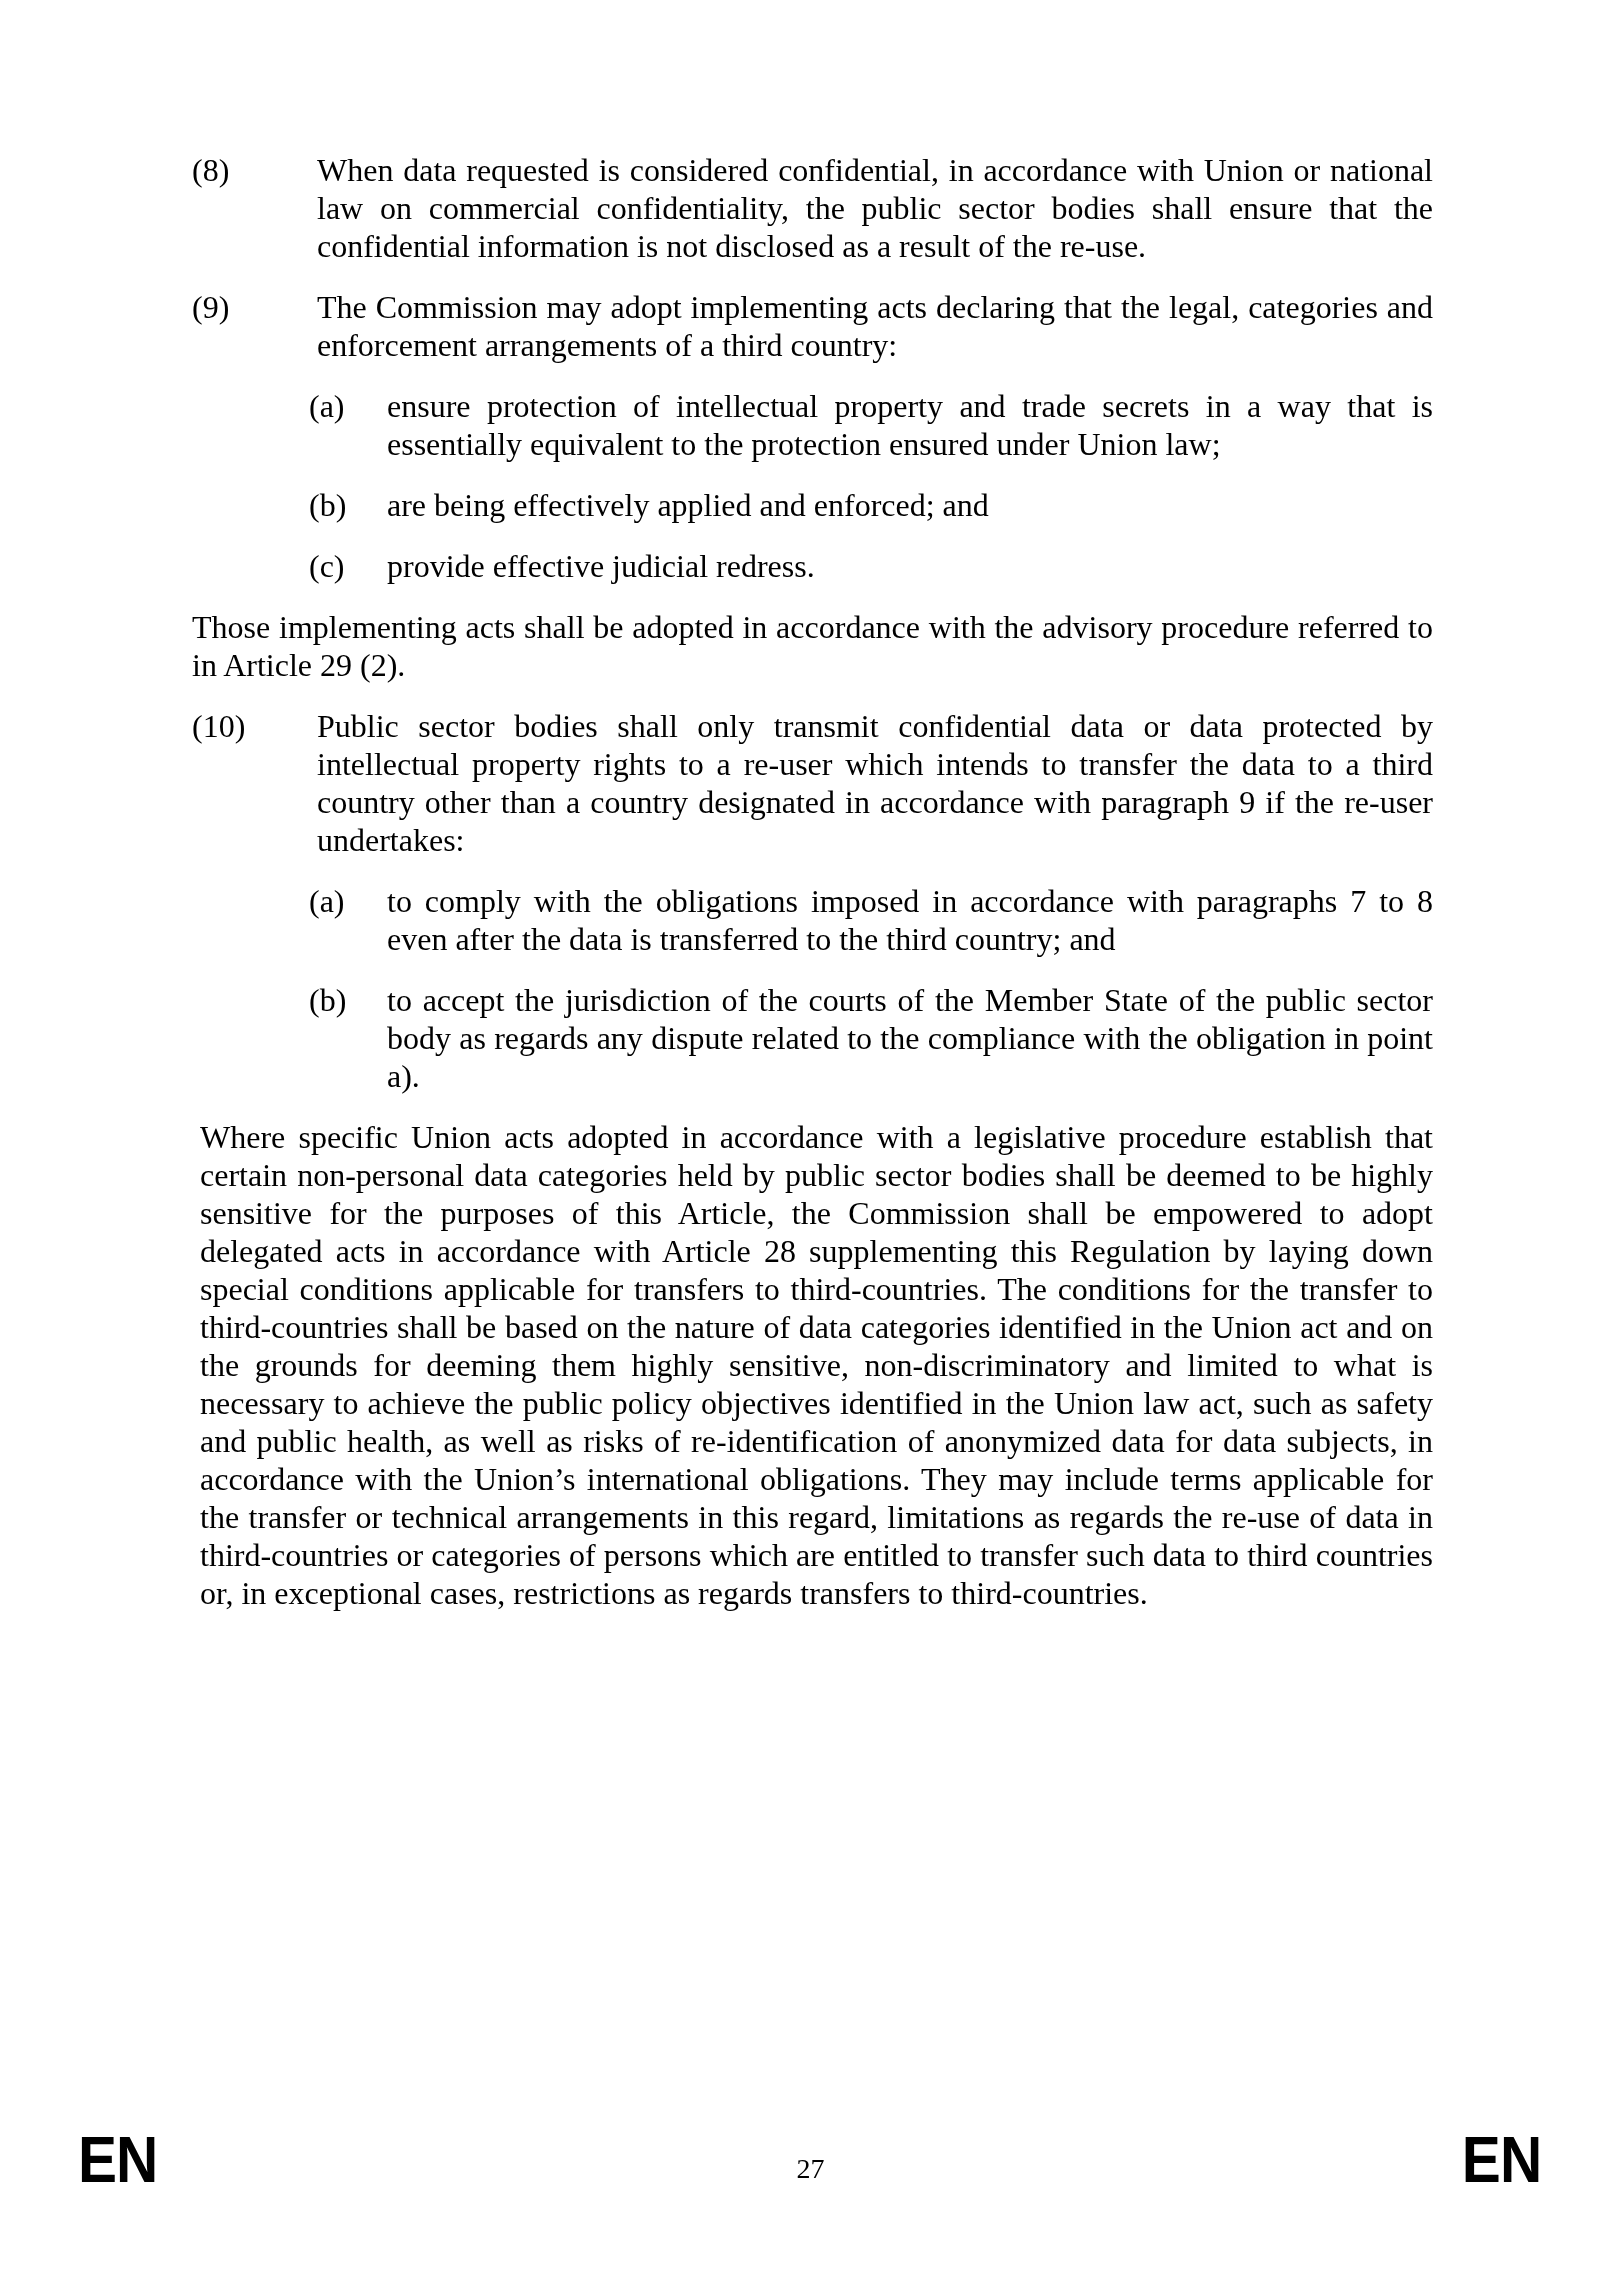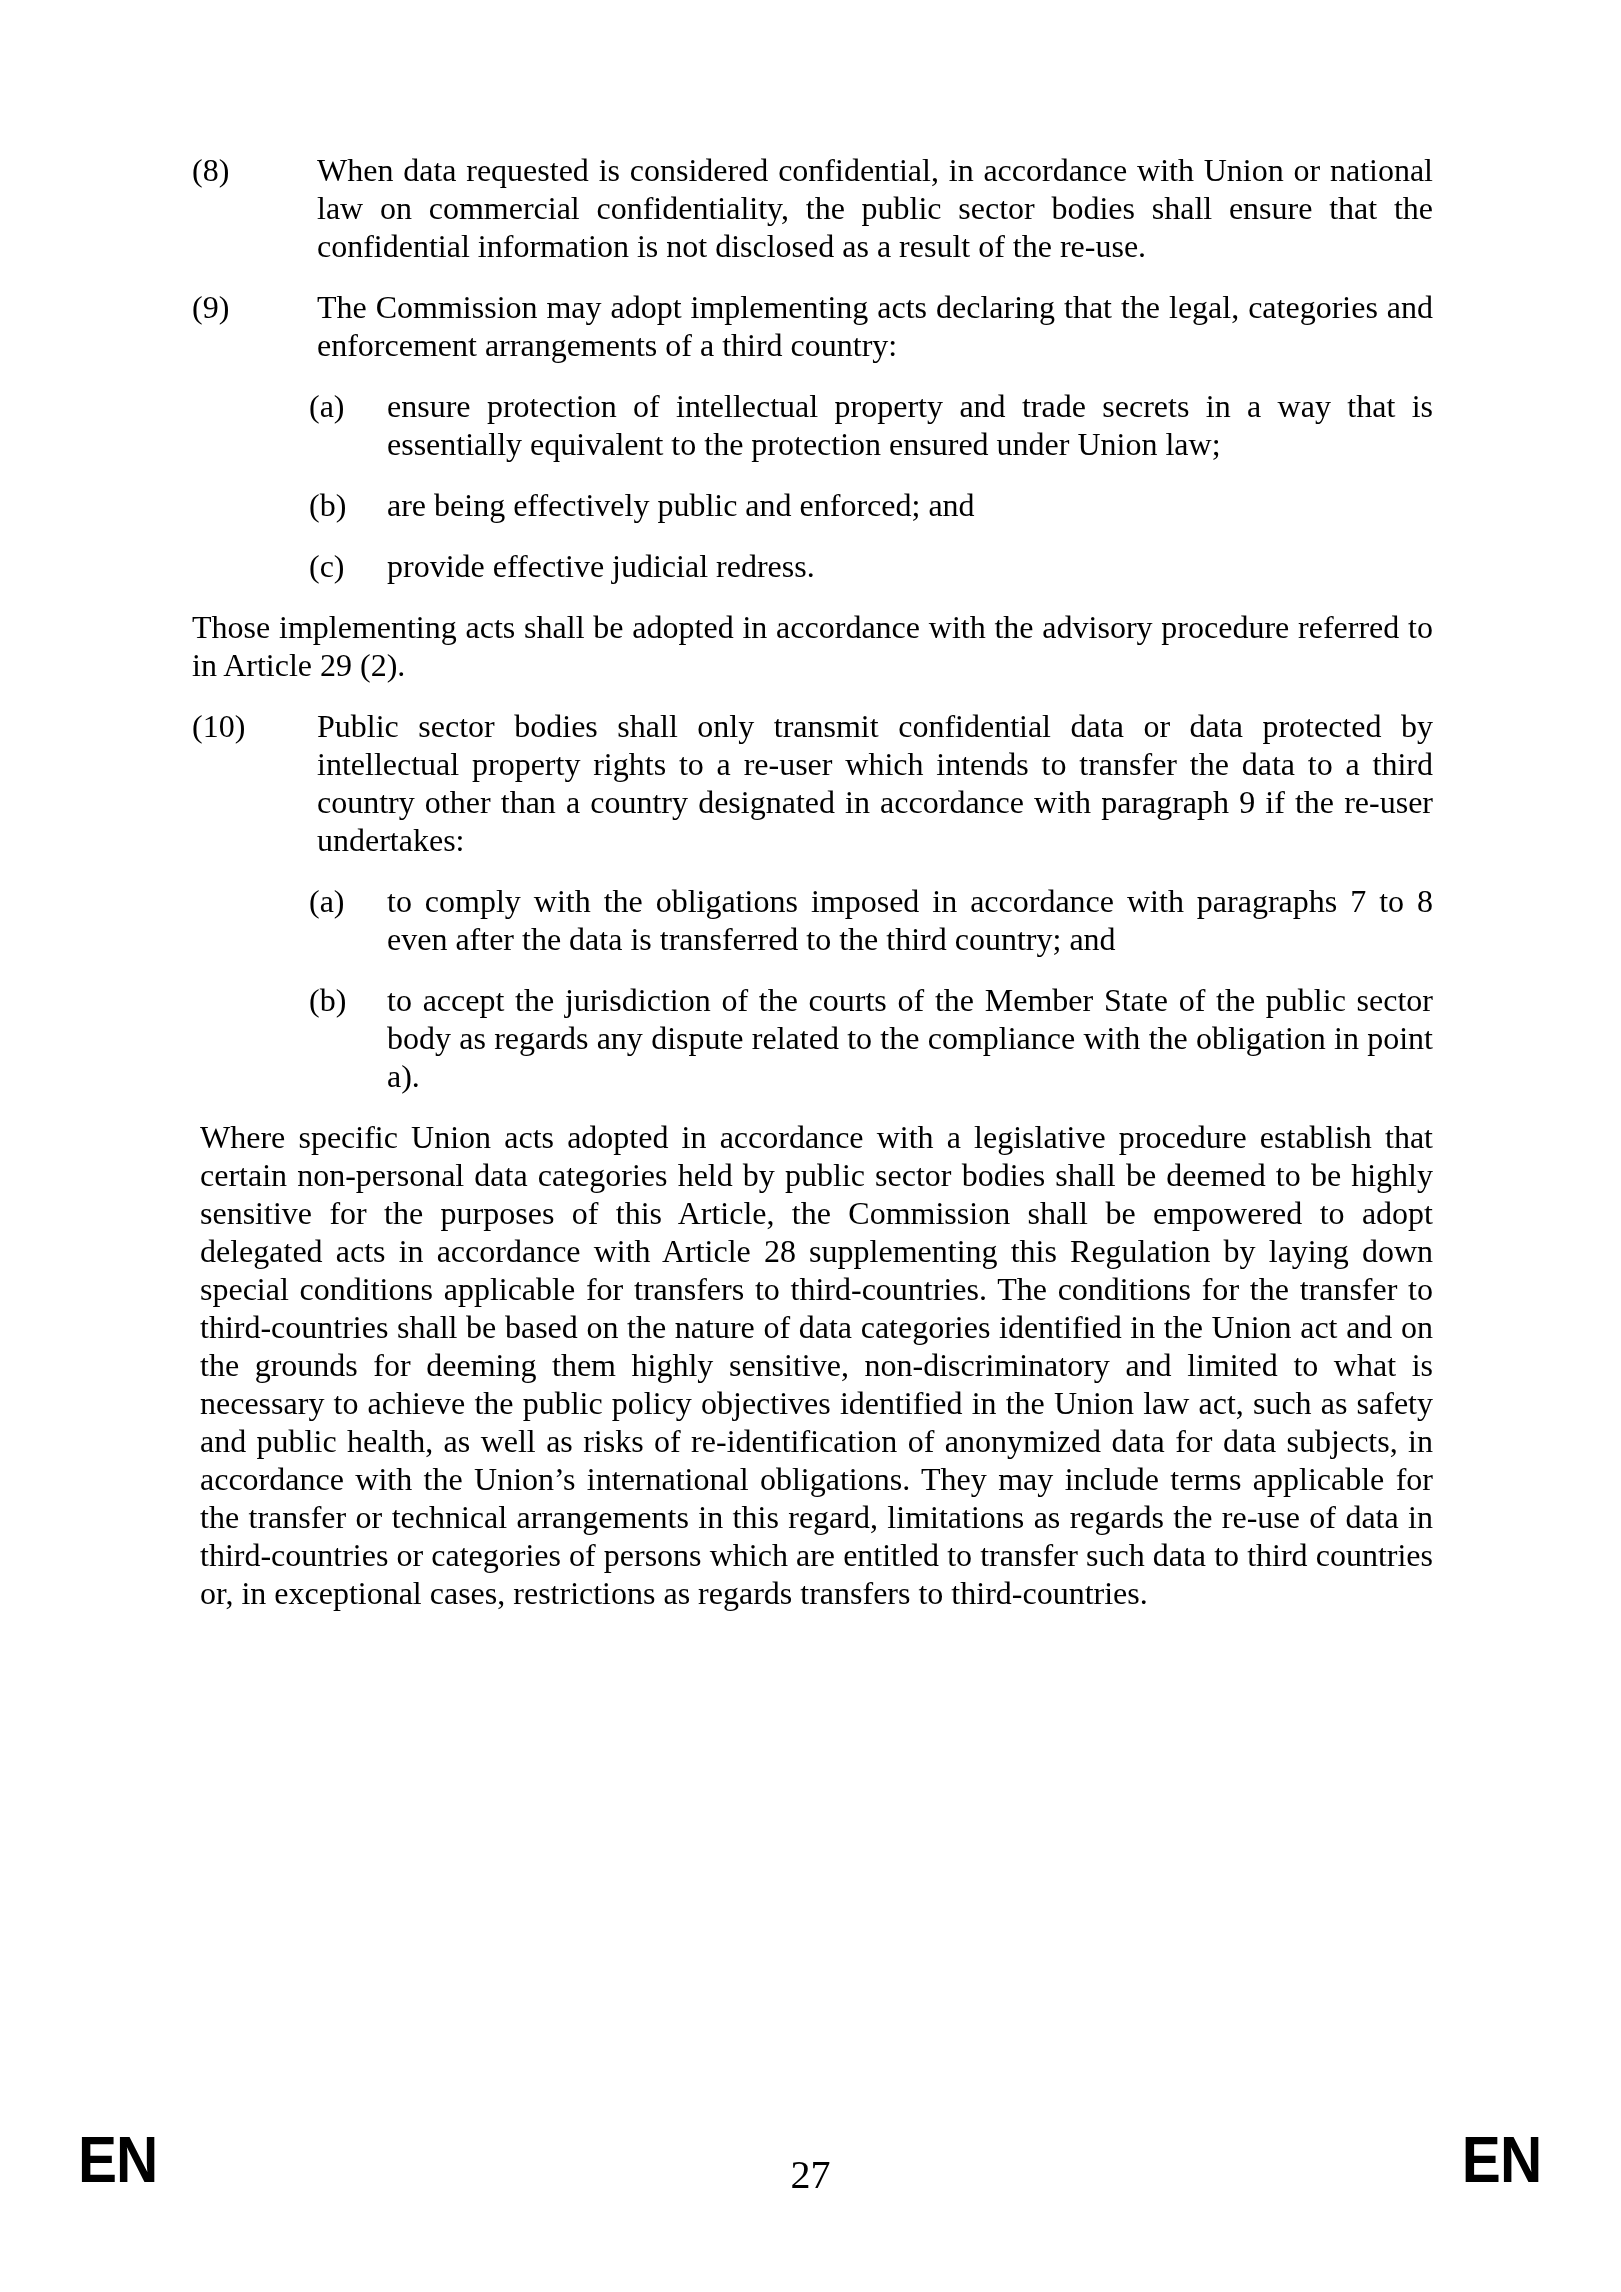--- a/index.html
+++ b/index.html
@@ -57,21 +57,21 @@
     right: 80px;
     transform: scaleX(0.9);
     transform-origin: right center;
   }
   .page-number {
     position: absolute;
     top: 2155px;
     left: 0;
     width: 100%;
     text-align: center;
-    font-size: 40px;
+    font-size: 28px;
     line-height: 1;
   }
 </style>
 </head>
 <body>
 
 <div class="page">
   <div class="content">
       <div class="block numbered">
         <div class="num-col">(8)</div>
@@ -82,21 +82,21 @@
       <div class="block numbered">
         <div class="num-col">(9)</div>
         <div class="item-body">
           <div class="main-text">The Commission may adopt implementing acts declaring that the legal, categories and enforcement arrangements of a third country:</div>
           <div class="sub">
             <div class="sub-label">(a)</div>
             <div class="sub-text">ensure protection of intellectual property and trade secrets in a way that is essentially equivalent to the protection ensured under Union law;</div>
           </div>
           <div class="sub">
             <div class="sub-label">(b)</div>
-            <div class="sub-text">are being effectively public and enforced; and</div>
+            <div class="sub-text">are being effectively applied and enforced; and</div>
           </div>
           <div class="sub">
             <div class="sub-label">(c)</div>
             <div class="sub-text">provide effective judicial redress.</div>
           </div>
         </div>
       </div>
       <div class="block flush">Those implementing acts shall be adopted in accordance with the advisory procedure referred to in Article 29 (2).</div>
       <div class="block numbered">
         <div class="num-col">(10)</div>

